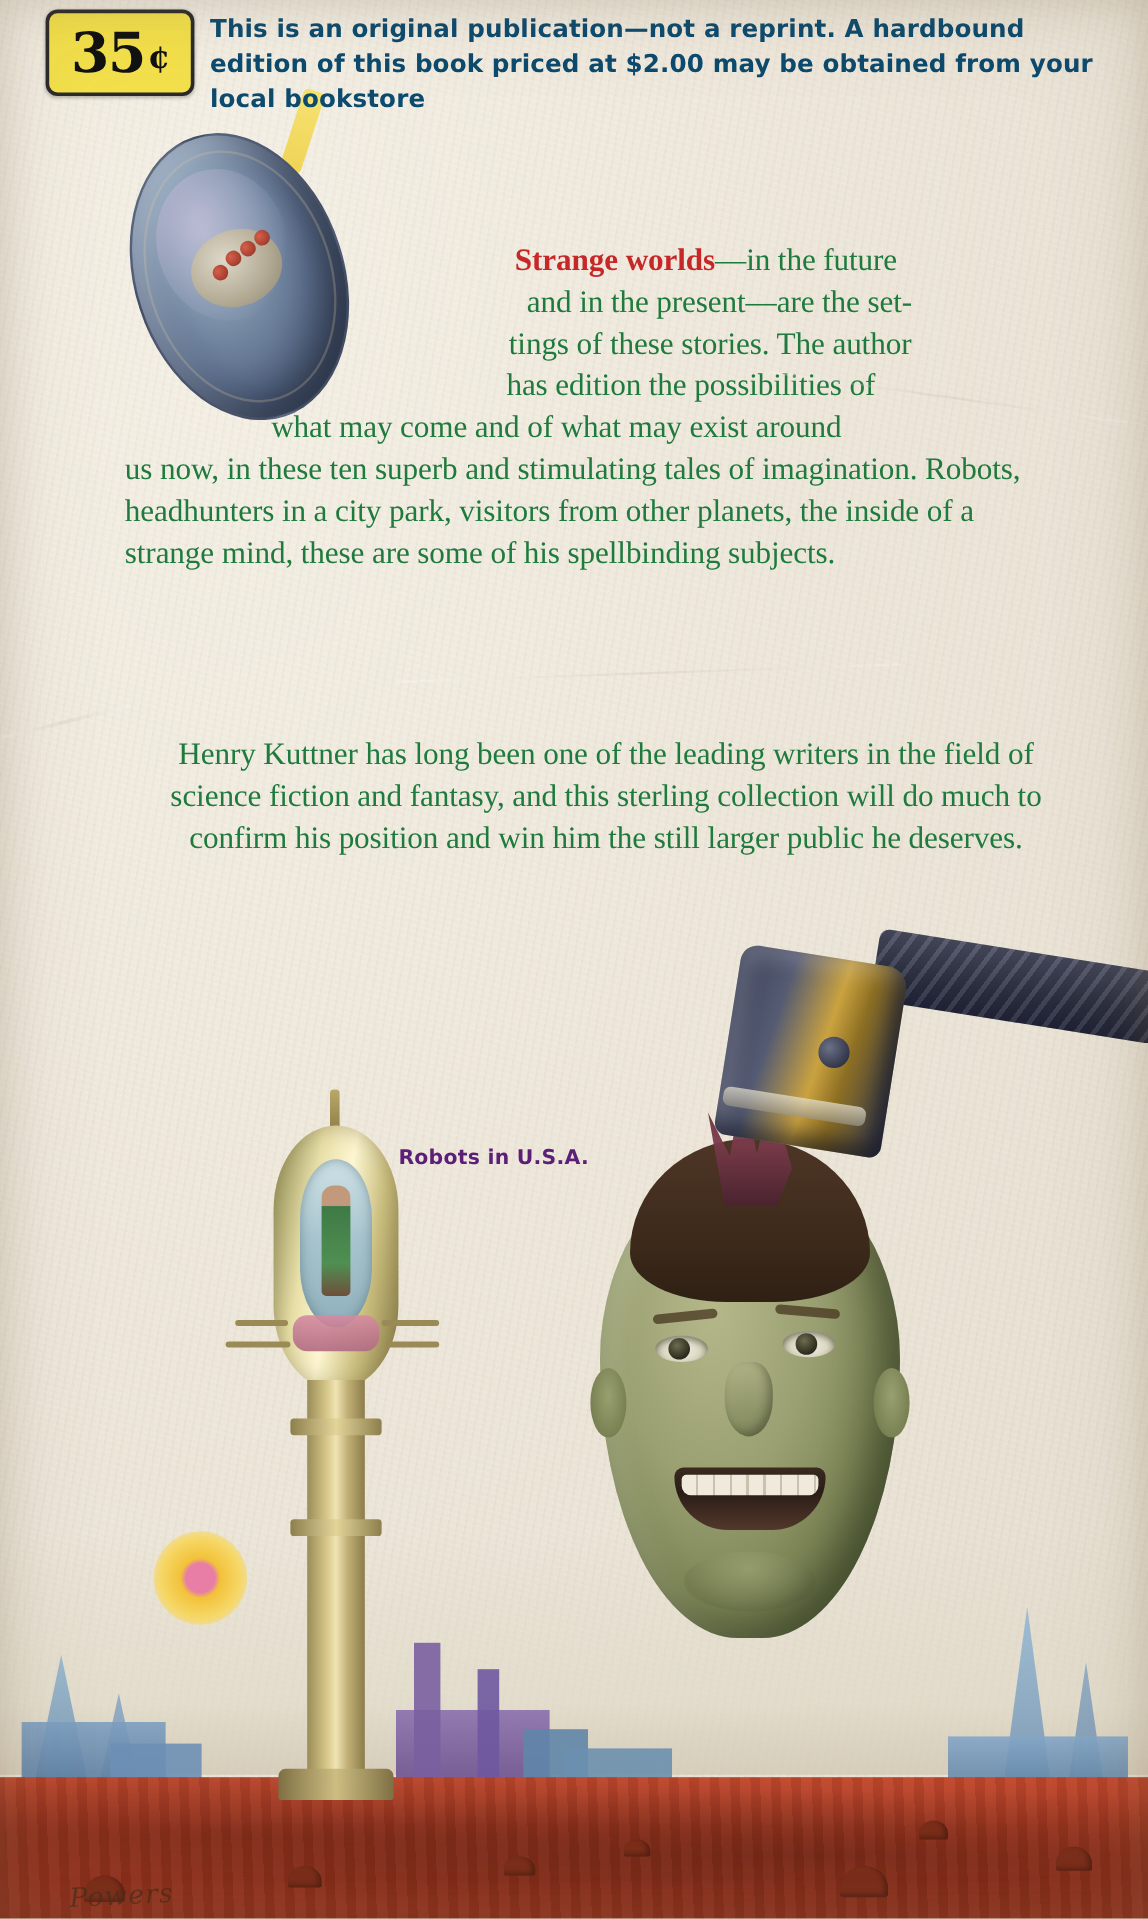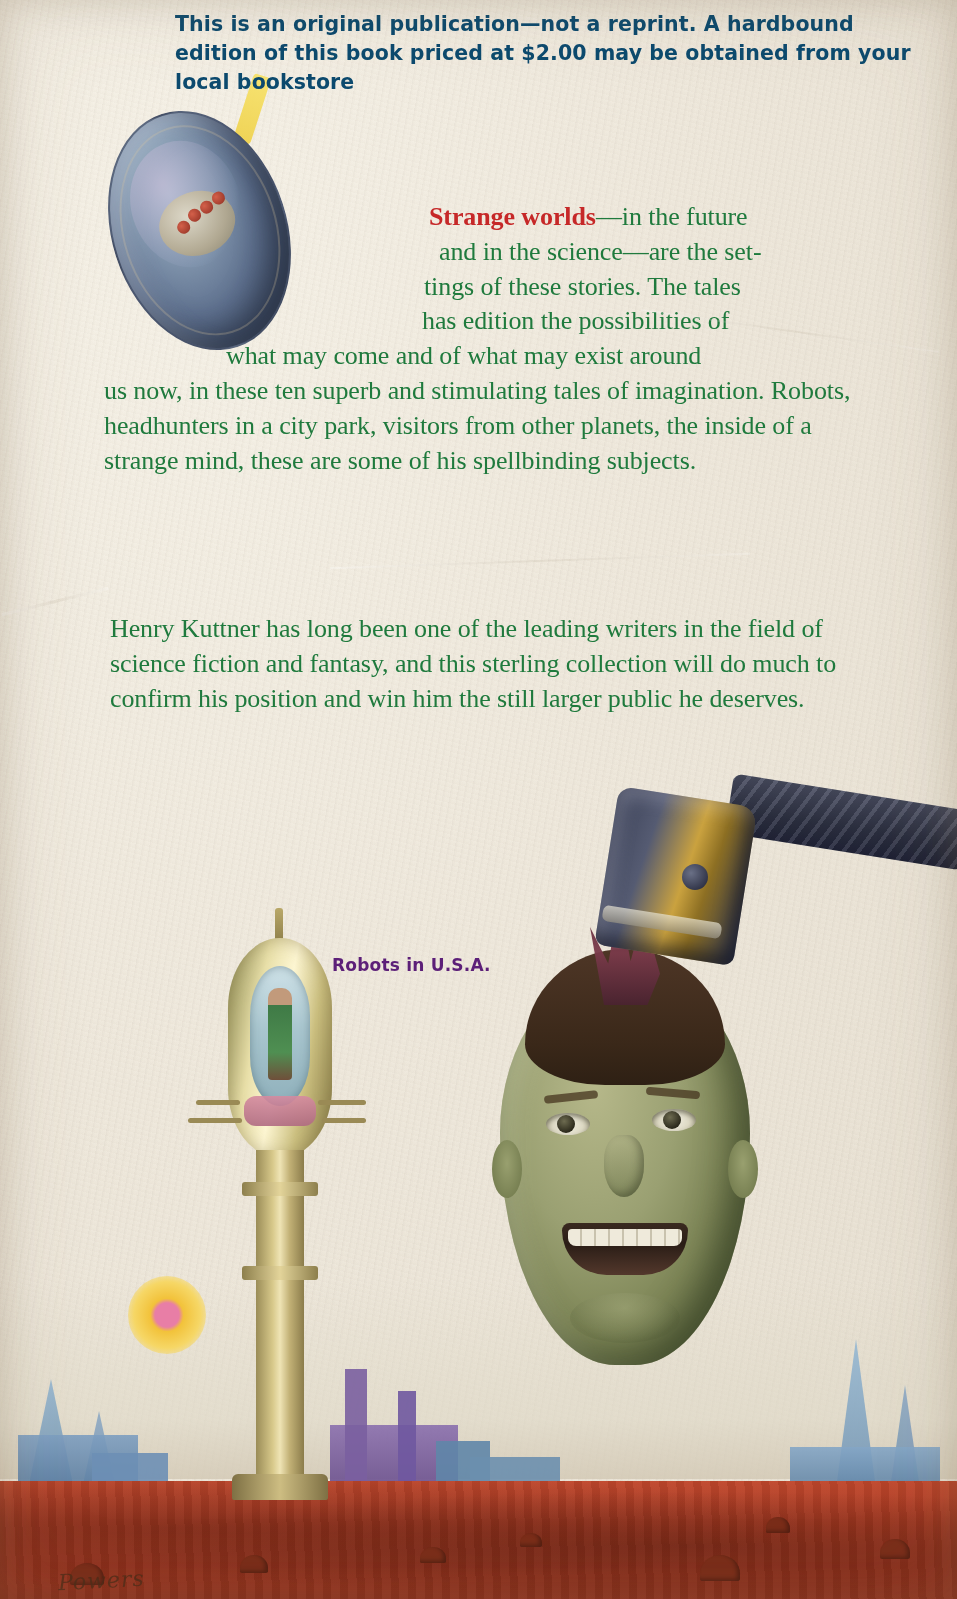--- a/index.html
+++ b/index.html
@@ -111,21 +111,21 @@
   .para1 .l3 { margin-left: 320px; }
   .para1 .l4 { margin-left: 318px; }
   .para1 .l5 { margin-left: 122px; }
   .para1 p { margin: 0; }
 
   .para2 {
     left: 110px;
     top: 612px;
     width: 790px;
   }
-  .para2 p { margin: 0; }
+  .para2 p { margin: 0; text-align: center; }
 
   .printed {
     position: absolute;
     left: 332px;
     top: 955px;
     color: #5c1f78;
     font-family: "DejaVu Sans", sans-serif;
     font-weight: bold;
     font-size: 17px;
     letter-spacing: .2px;
@@ -598,27 +598,31 @@
     <div class="disc"></div>
     <div class="glow-rim"></div>
     <div class="sheen"></div>
     <div class="dome"></div>
     <div class="port" style="left:38%;top:44%;"></div>
     <div class="port" style="left:46%;top:41%;"></div>
     <div class="port" style="left:54%;top:39%;"></div>
     <div class="port" style="left:62%;top:37%;"></div>
   </div>
 
+  <div class="price-badge">
+    <span>35</span>
+    <span class="cents">¢</span>
+  </div>
 
   <div class="top-blurb">This is an original publication—not a reprint. A hardbound edition of this book priced at $2.00 may be obtained from your local bookstore</div>
 
   <div class="blurb para1">
     <p class="l1"><span class="lead">Strange worlds</span><span>—in the future</span></p>
-    <p class="l2">and in the science—are the set-</p>
-    <p class="l3">tings of these stories. The tales</p>
+    <p class="l2">and in the present—are the set-</p>
+    <p class="l3">tings of these stories. The author</p>
     <p class="l4">has edition the possibilities of</p>
     <p class="l5">what may come and of what may exist around</p>
     <p>us now, in these ten superb and stimulating tales of imagination. Robots, headhunters in a city park, visitors from other planets, the inside of a strange mind, these are some of his spellbinding subjects.</p>
   </div>
 
   <div class="blurb para2">
     <p>Henry Kuttner has long been one of the leading writers in the field of science fiction and fantasy, and this sterling collection will do much to confirm his position and win him the still larger public he deserves.</p>
   </div>
 
   <div class="printed">Robots in U.S.A.</div>

